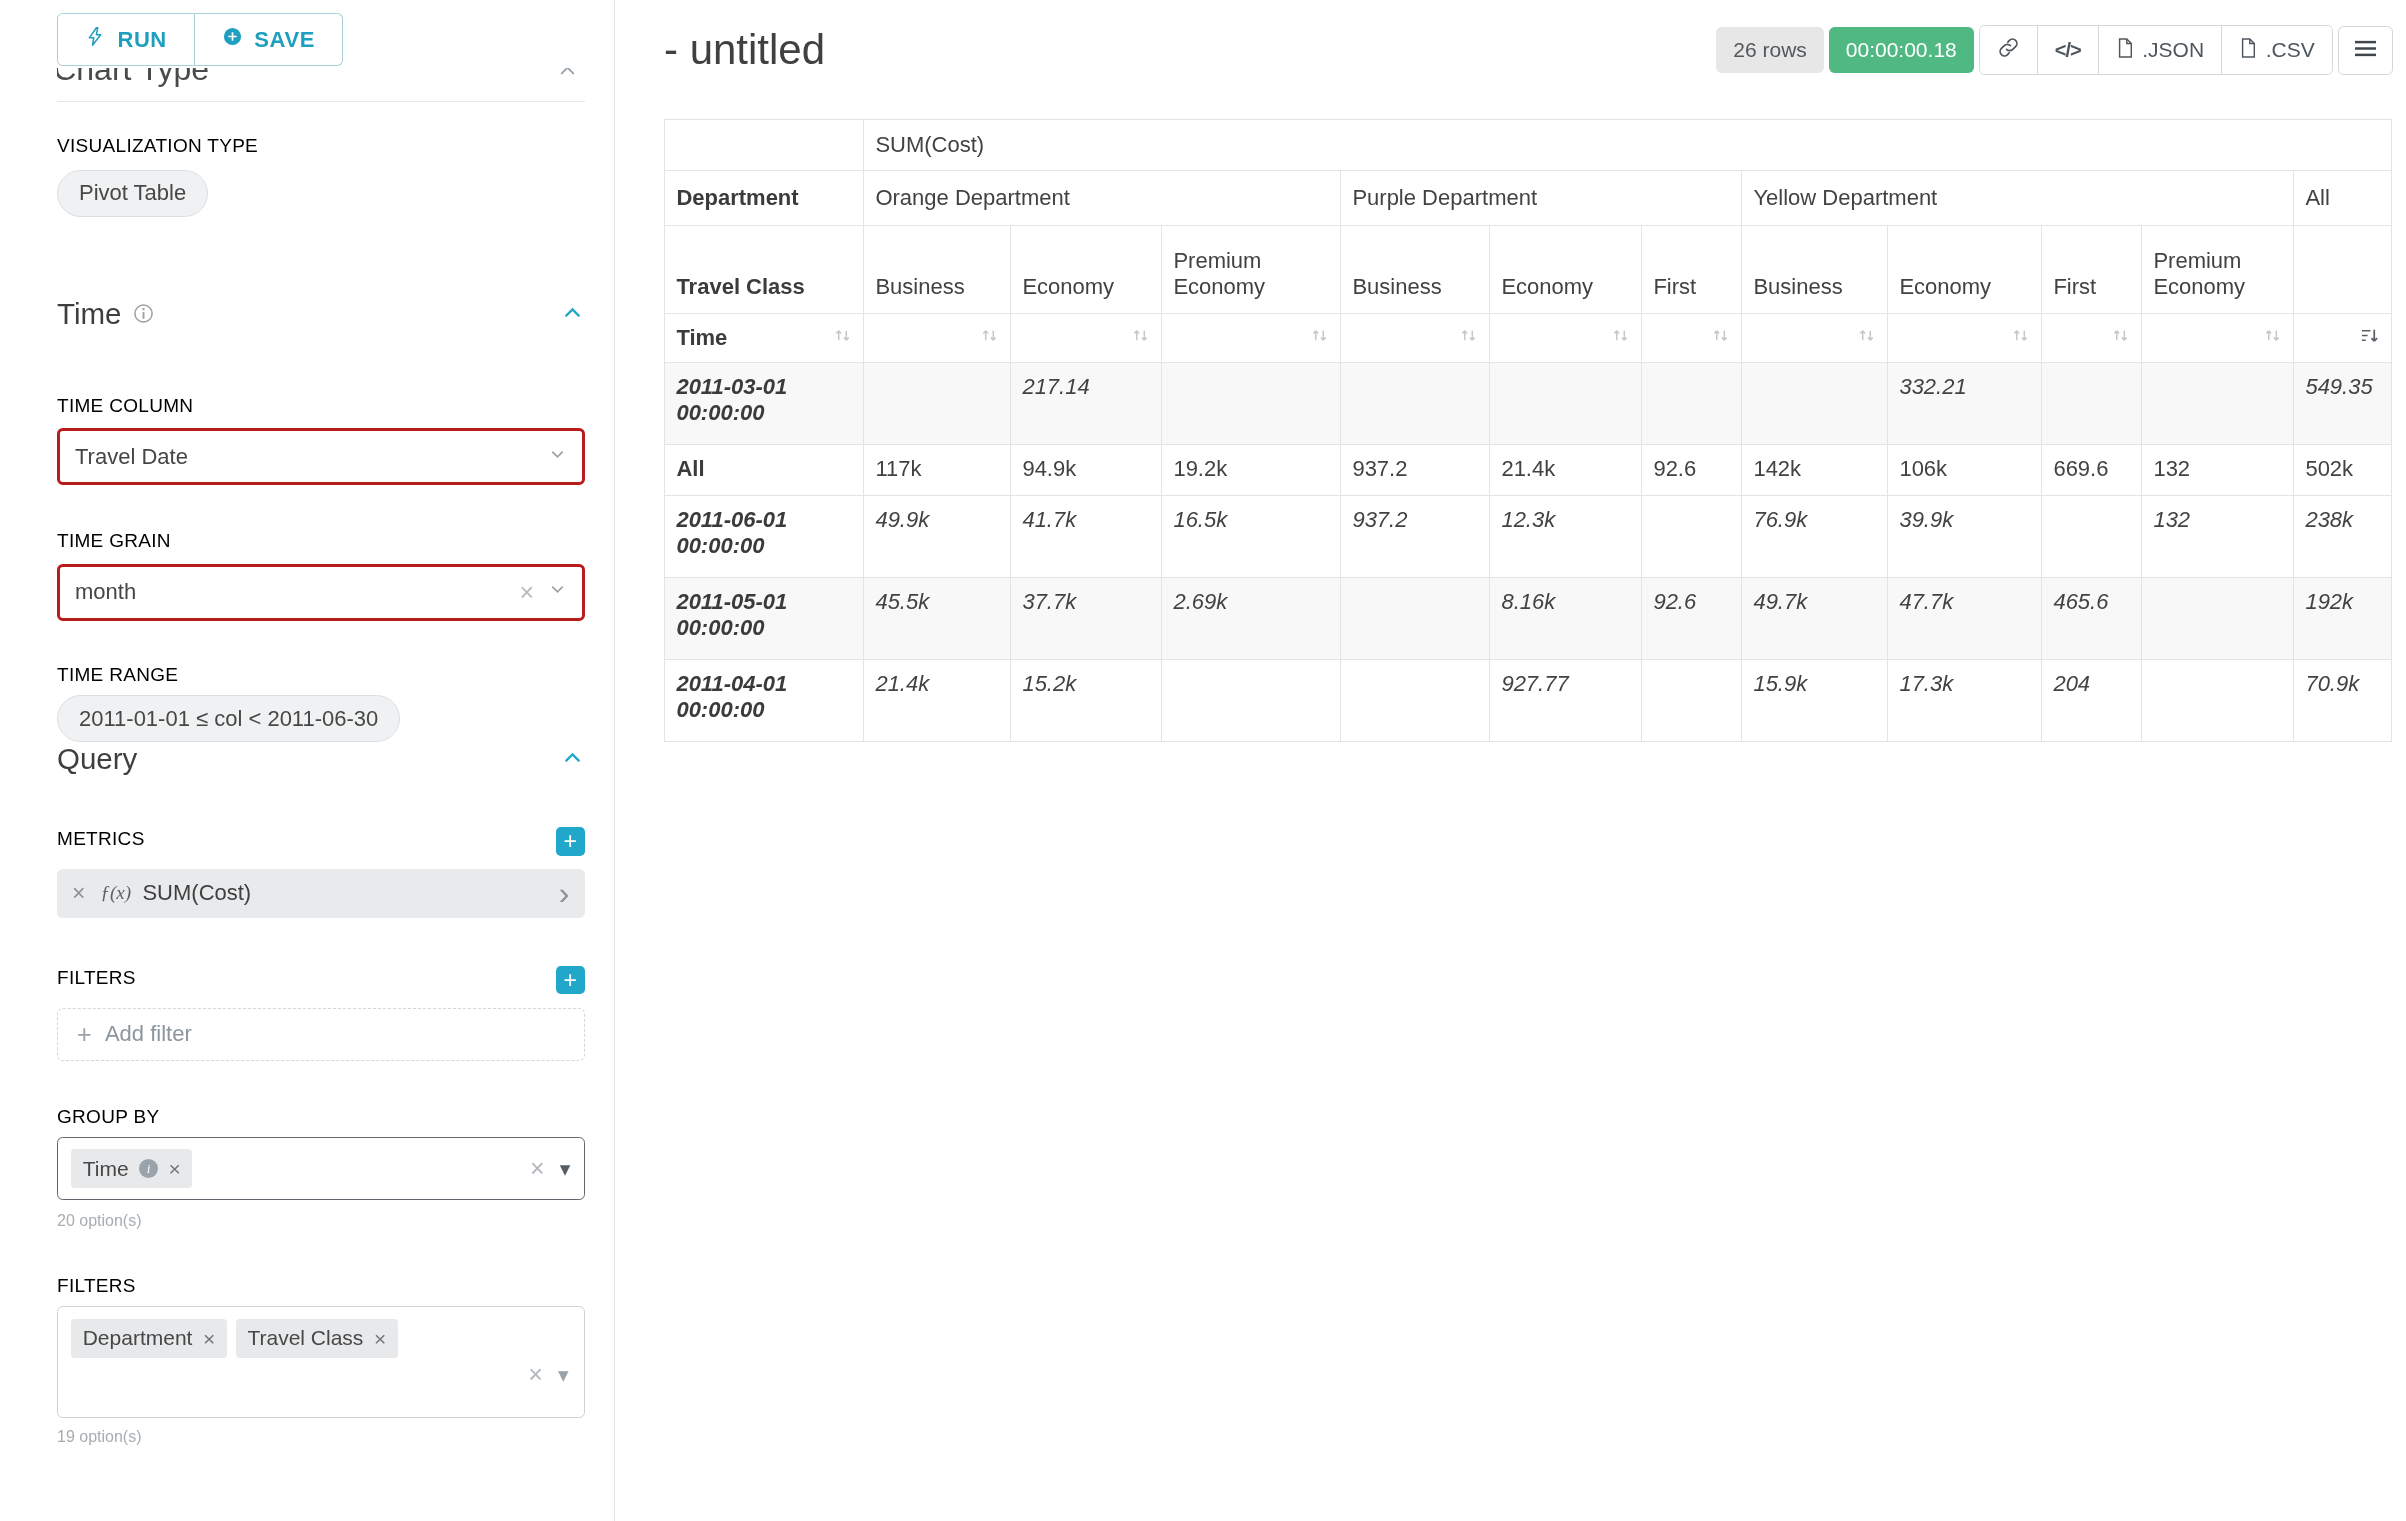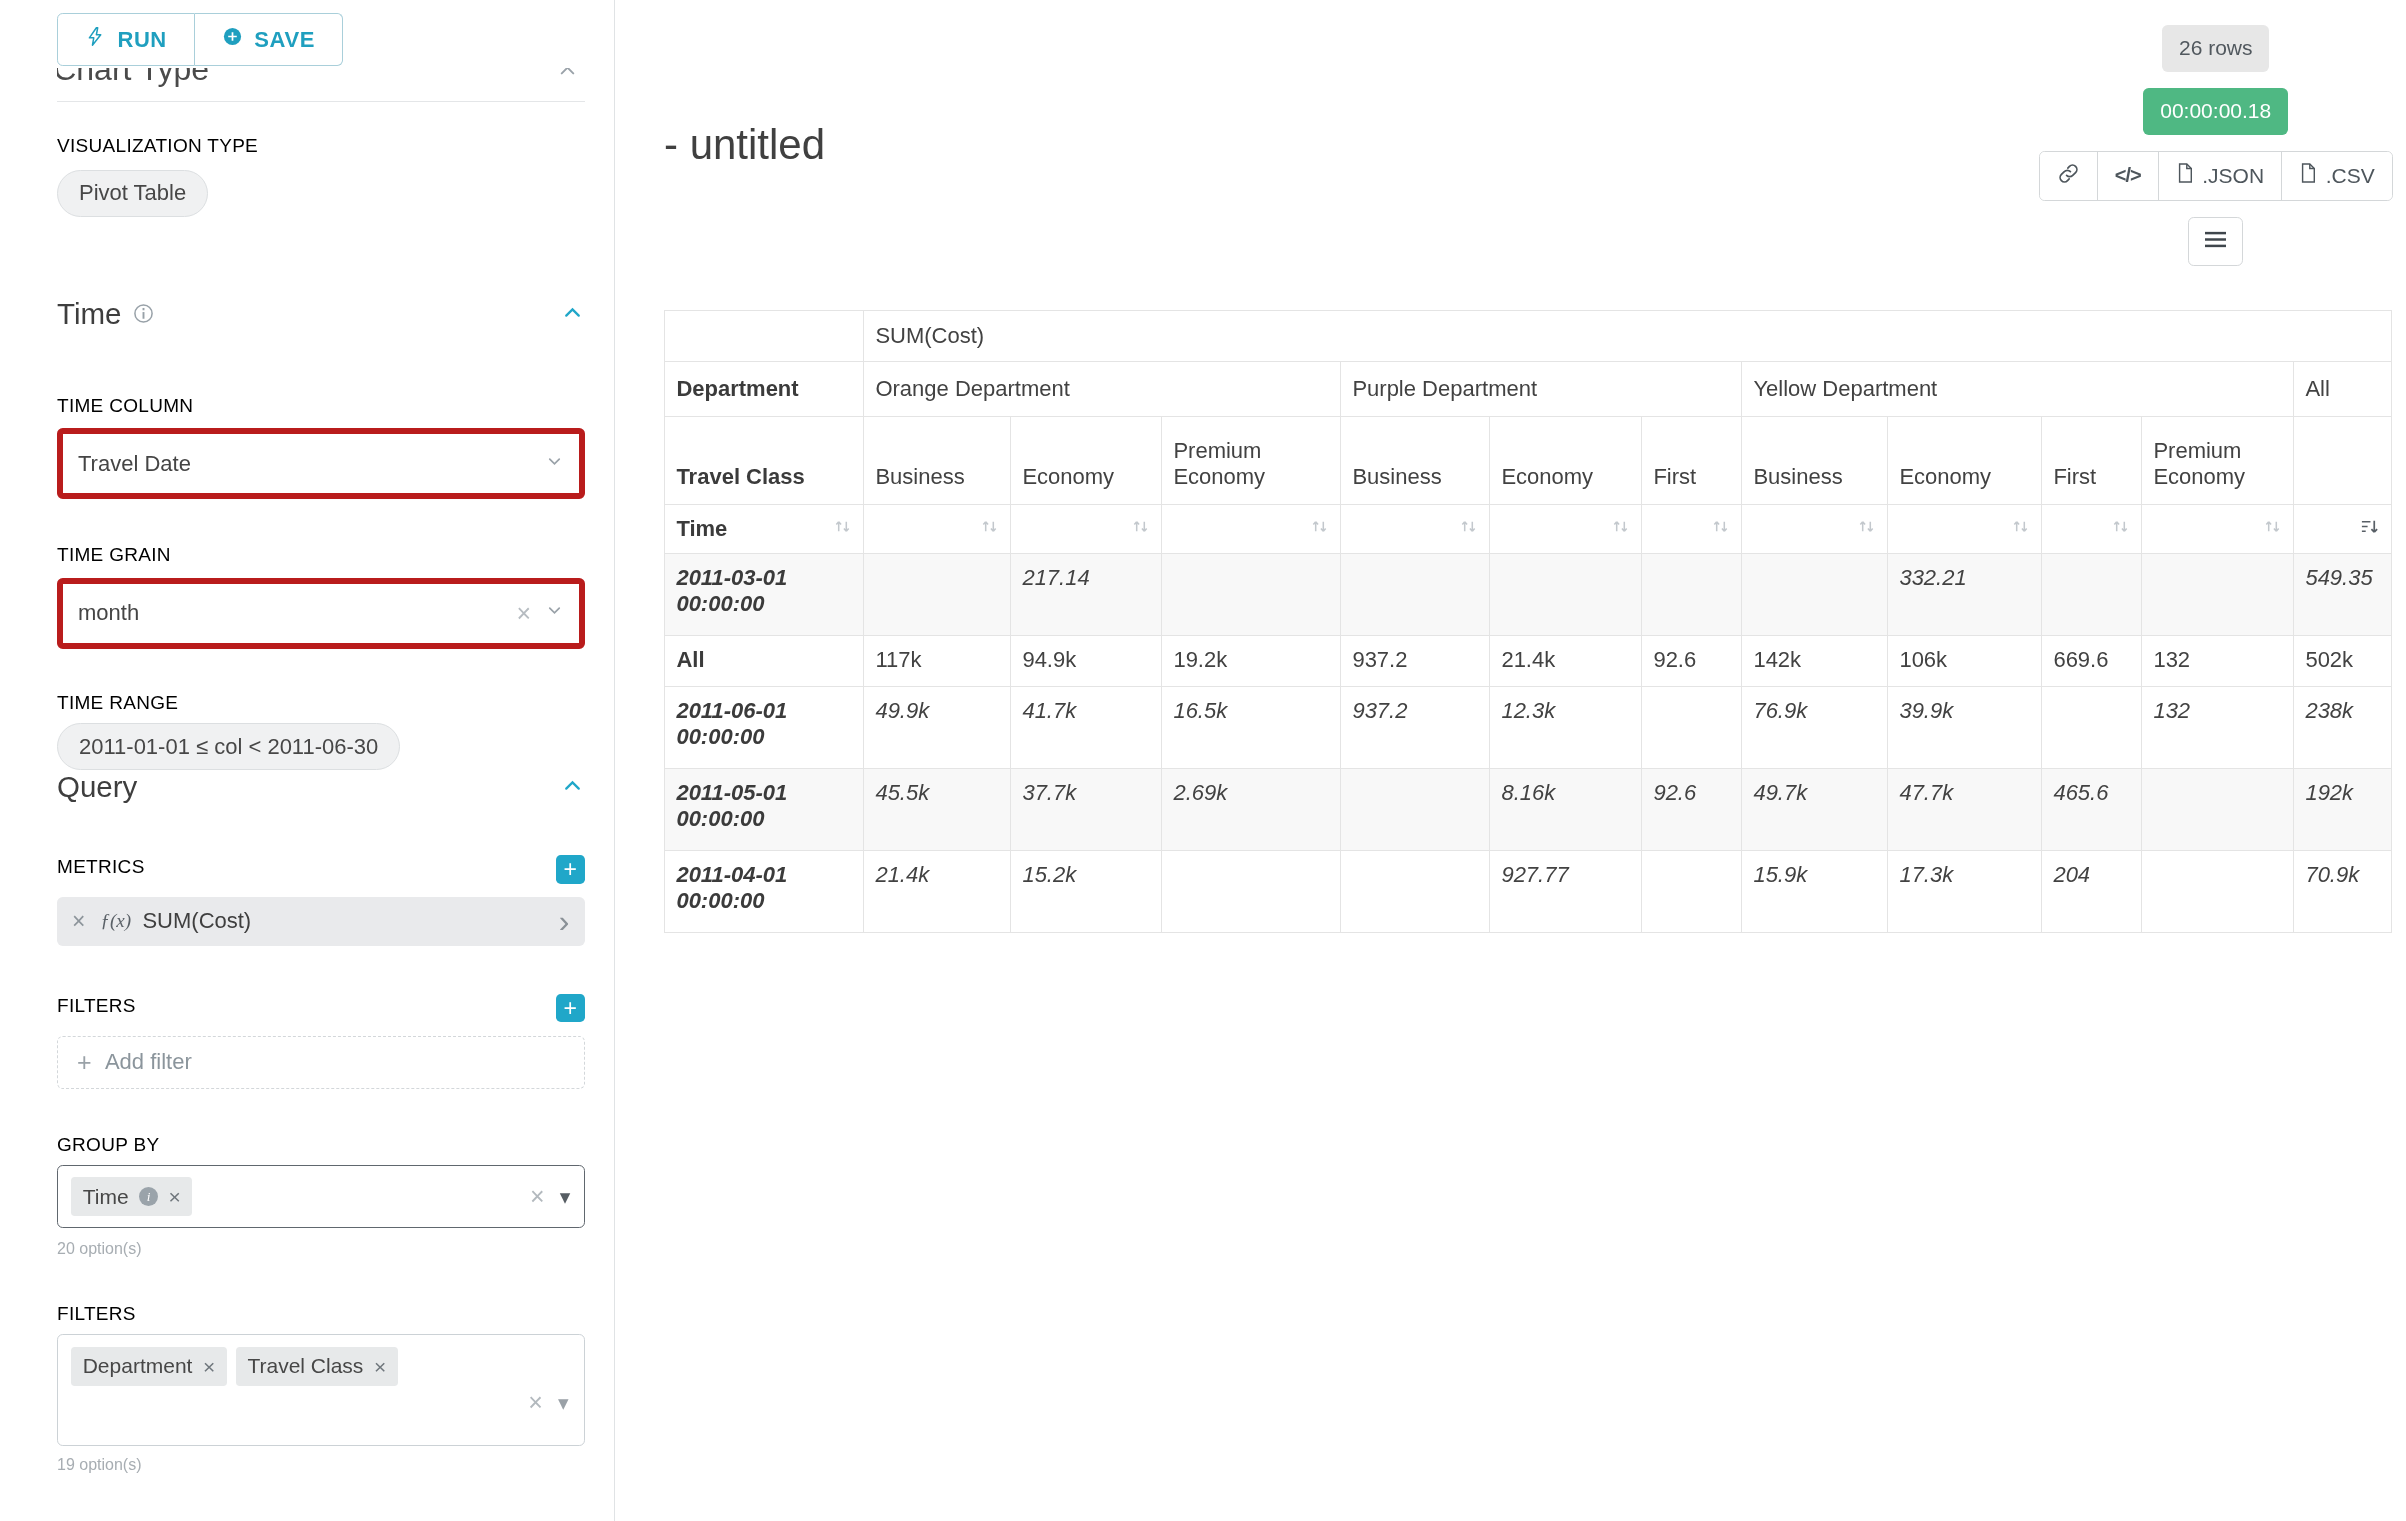--- a/index.html
+++ b/index.html
@@ -57,21 +57,21 @@
     padding: 9.5px 21px; font-size: 22px; color: #474747; margin-top: 13.3px;
     cursor: pointer;
   }
 
   .sec-head { display: flex; align-items: center; }
   .sec-head h3 { margin: 0; font-size: 29.5px; font-weight: 500; color: #3e3e3e; }
   .sec-head .spacer { flex: 1; }
   .info-ic { margin-left: 11.4px; display: inline-flex; }
 
   .select {
-    height: 71px; border: 6px solid #b91c1c; border-radius: 5.7px;
+    height: 57px; border: 3px solid #b91c1c; border-radius: 5.7px;
     display: flex; align-items: center; padding: 0 15px;
     font-size: 22px; color: #454545; margin-top: 11.4px; background: #fff;
     cursor: pointer;
   }
   .select .spacer { flex: 1; }
   .clear-x { font-size: 25px; color: #b6bcc1; margin-right: 13.3px; line-height: 1; cursor: pointer; }
 
   .label-row { display: flex; align-items: flex-start; }
   .plus-btn {
     margin-left: auto; width: 28.5px; height: 28.5px; border-radius: 4.8px;
@@ -125,21 +125,21 @@
 
   .mt84 { margin-top: 80px; } .mt70 { }
   .mt66 { margin-top: 63px; } .mt54 { margin-top: 51px; }
   .mt50 { margin-top: 48px; } .mt46 { margin-top: 44px; }
   .mt44 { margin-top: 42px; }
 
   
   .main { flex: 1; padding: 0 13.3px 0 49px; overflow: hidden; }
   .main-header { display: flex; align-items: center; margin-top: 25px; }
   .main-title { font-size: 42px; font-weight: 500; color: #404040; }
-  .controls { margin-left: auto; display: flex; align-items: center; gap: 16px; flex-direction: column; }
+  .controls { margin-left: auto; display: flex; align-items: center; gap: 5px; }
   .badge {
     border-radius: 5.7px; padding: 11.4px 17px; font-size: 21px; white-space: nowrap;
   }
   .badge-gray { background: #e7e7e7; color: #51585e; }
   .badge-green { background: #4fb883; color: #ffffff; }
   .btn-group {
     display: flex; border: 1px solid #d4d7d9; border-radius: 5.7px;
     overflow: hidden; background: #fff;
   }
   .tool-btn {

